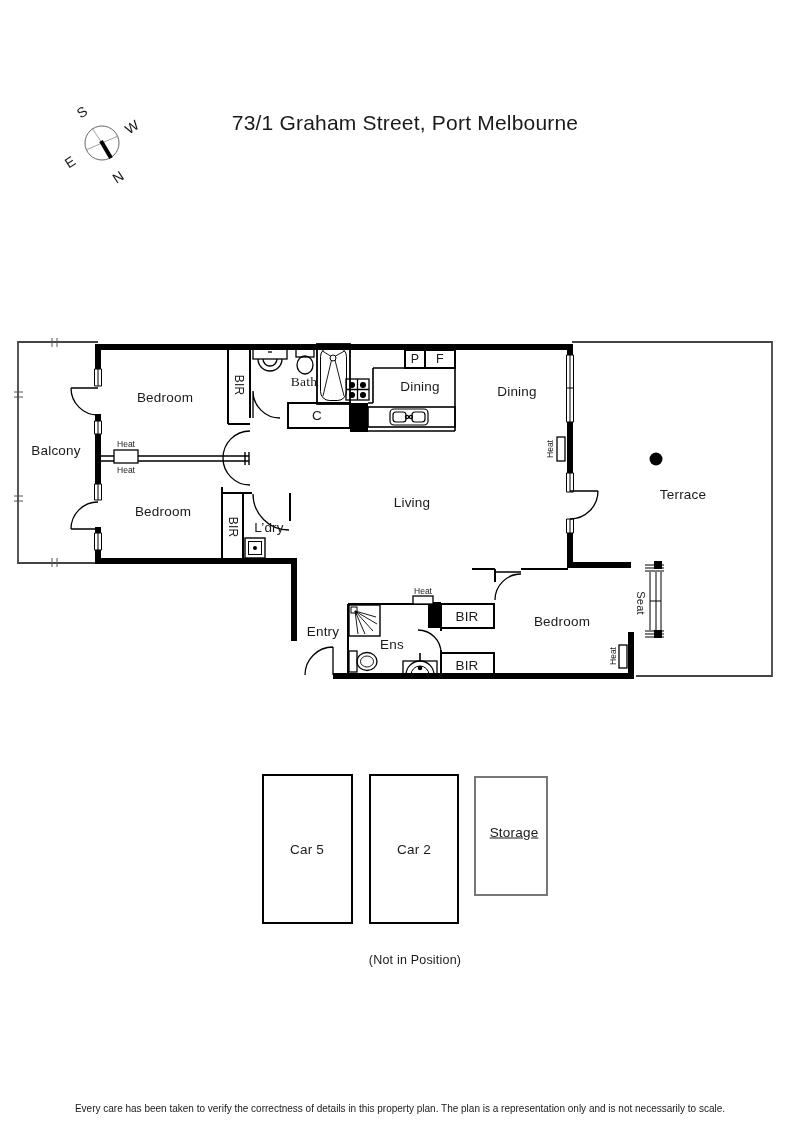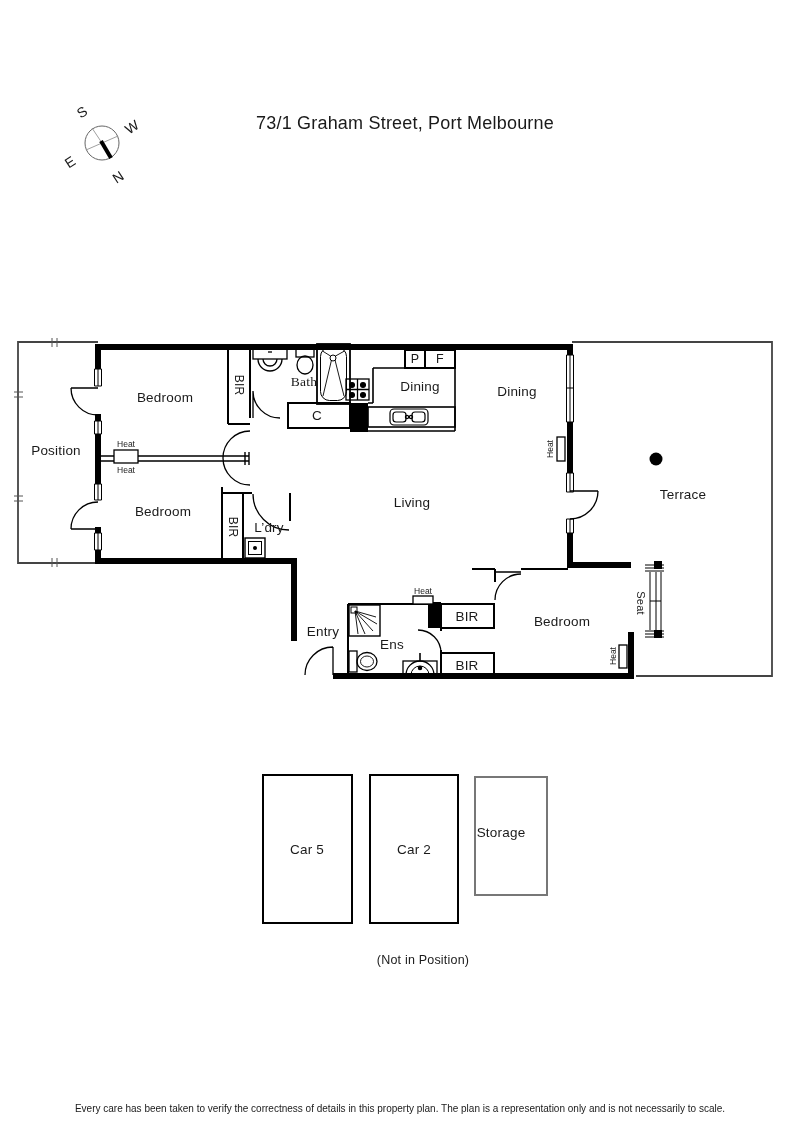--- a/index.html
+++ b/index.html
@@ -5,29 +5,29 @@
   html,body{margin:0;padding:0;background:#fff;}
   .canvas{
     position:relative;width:800px;height:1132px;background:#ffffff;
     font-family:"Liberation Sans", sans-serif;color:#1a1a1a;overflow:hidden;
   }
   svg.plan{position:absolute;left:0;top:0;}
   .lbl{
     position:absolute;transform:translate(-50%,-50%);
     white-space:nowrap;font-size:13.5px;color:#1a1a1a;letter-spacing:0.2px;
   }
-  .lbl.title{font-size:18px;}
+  .lbl.title{font-size:21px;}
   .lbl.small{font-size:8.5px;letter-spacing:0;}
   .lbl.bir{font-size:12px;}
   .lbl.birbox{font-size:13.5px;}
   .lbl.pf{font-size:12.5px;}
   .lbl.rot90{transform:translate(-50%,-50%) rotate(90deg);}
   .lbl.rotm90{transform:translate(-50%,-50%) rotate(-90deg);}
   .lbl.compass{font-size:14px;transform:translate(-50%,-50%) rotate(-33deg);}
-  .lbl.note{font-size:12.5px;margin-left:8px;}
+  .lbl.note{font-size:12.5px;}
   .lbl.disclaimer{font-size:10px;letter-spacing:0;}
 </style>
 </head>
 <body>
 
 <div class="canvas">
 
   <svg class="plan" width="800" height="1132" viewBox="0 0 800 1132">
 
     <g stroke="#666" fill="none" stroke-width="1">
@@ -192,21 +192,21 @@
     </g>
   </svg>
 
   <div class="lbl title" style="left:405px;top:123px;">73/1 Graham Street, Port Melbourne</div>
 
   <div class="lbl compass" style="left:82px;top:112px;">S</div>
   <div class="lbl compass" style="left:132px;top:127px;">W</div>
   <div class="lbl compass" style="left:70px;top:162px;">E</div>
   <div class="lbl compass" style="left:118px;top:177px;">N</div>
 
-  <div class="lbl" style="left:56px;top:450px;">Position</div>
+  <div class="lbl" style="left:56px;top:450px;">Balcony</div>
   <div class="lbl" style="left:165px;top:397px;">Bedroom</div>
   <div class="lbl" style="left:163px;top:511px;">Bedroom</div>
   <div class="lbl bir rot90" style="left:239px;top:385px;">BIR</div>
   <div class="lbl bir rot90" style="left:232.5px;top:527px;">BIR</div>
   <div class="lbl" style="left:304px;top:382px;font-family:Liberation Serif, serif;">Bath</div>
   <div class="lbl" style="left:317px;top:415px;">C</div>
   <div class="lbl pf" style="left:415px;top:359px;">P</div>
   <div class="lbl pf" style="left:440px;top:359px;">F</div>
   <div class="lbl" style="left:420px;top:386px;">Dining</div>
   <div class="lbl" style="left:517px;top:391px;">Dining</div>
@@ -221,17 +221,17 @@
   <div class="lbl rot90" style="left:641px;top:603px;font-size:11px;">Seat</div>
 
   <div class="lbl small" style="left:126px;top:444px;">Heat</div>
   <div class="lbl small" style="left:126px;top:470px;">Heat</div>
   <div class="lbl small rotm90" style="left:550px;top:449px;">Heat</div>
   <div class="lbl small" style="left:423px;top:591px;">Heat</div>
   <div class="lbl small rotm90" style="left:613px;top:656px;">Heat</div>
 
   <div class="lbl" style="left:307px;top:849px;">Car 5</div>
   <div class="lbl" style="left:414px;top:849px;">Car 2</div>
-  <div class="lbl" style="left:501px;top:832px;">Storage</div>
+  <div class="lbl" style="left:514px;top:832px;text-decoration:underline;">Storage</div>
   <div class="lbl note" style="left:415px;top:960px;">(Not in Position)</div>
 
   <div class="lbl disclaimer" style="left:400px;top:1108px;">Every care has been taken to verify the correctness of details in this property plan. The plan is a representation only and is not necessarily to scale.</div>
 </div>
 
 </body></html>

